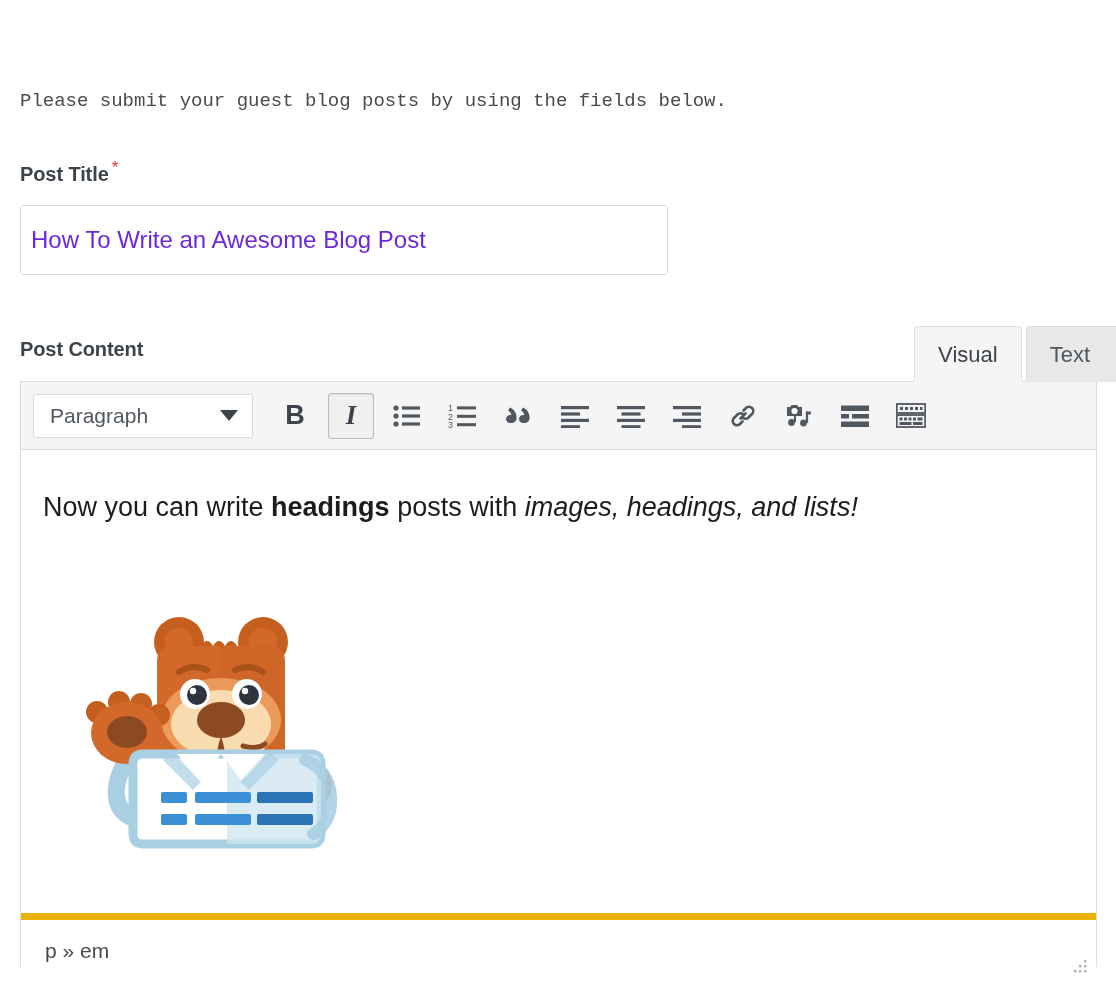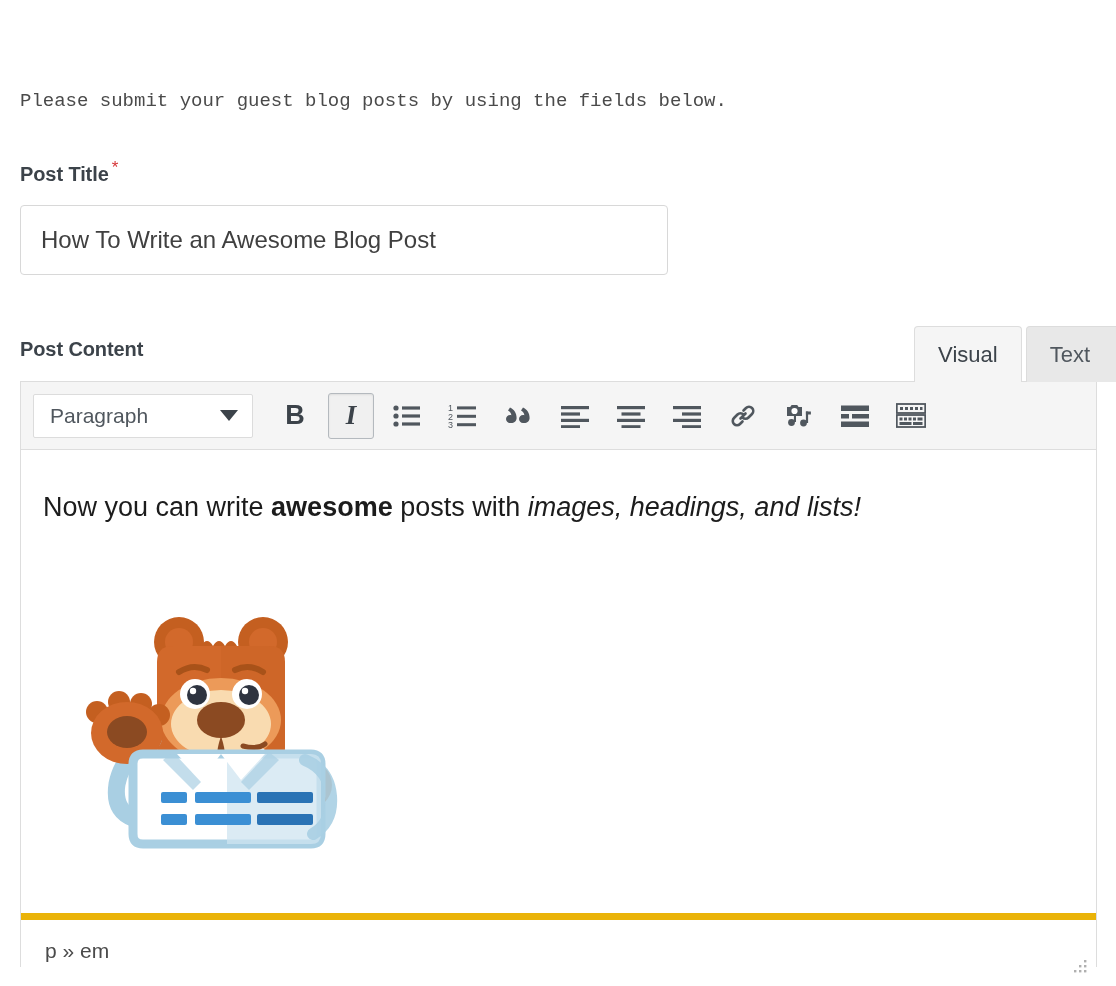--- a/index.html
+++ b/index.html
@@ -65,22 +65,22 @@
     left: 20px;
     top: 205px;
     width: 648px;
     height: 70px;
     box-sizing: border-box;
     border: 1px solid #d8d8d8;
     border-radius: 4px;
     background: #fff;
     font-family: "Liberation Sans", sans-serif;
     font-size: 24px;
-    color: #404040;
-    padding: 0 20px;
+    color: #6d28d9;
+    padding: 0 10px;
     outline: none;
   }
 
   
   .label-post-content { left: 20px; top: 338px; }
 
   
   .editor-tabs {
     position: absolute;
     top: 326px;
@@ -381,21 +381,21 @@
             <rect x="3.5" y="19" width="12" height="3"></rect>
               <rect x="17" y="19" width="9.5" height="3"></rect>
           </g>
         </svg>
       </div>
 
     </div>
 
     <div class="editor-body">
       <div class="editor-para">
-        <span>Now you can write </span><b>awesome</b><span> posts with </span><i>images, headings, and lists!</i>
+        <span>Now you can write </span><b>headings</b><span> posts with </span><i>images, headings, and lists!</i>
       </div>
 
       <div class="mascot">
         <svg width="290" height="250" viewBox="0 0 290 250" aria-hidden="true">
 
           <ellipse cx="245" cy="185" rx="26" ry="25" fill="#c4611f"></ellipse>
           <ellipse cx="247" cy="187" rx="17" ry="16" fill="#d98a4a"></ellipse>
 
           <circle cx="118" cy="42" r="25" fill="#c45f20"></circle>
           <circle cx="118" cy="42" r="14" fill="#d2692b"></circle>

